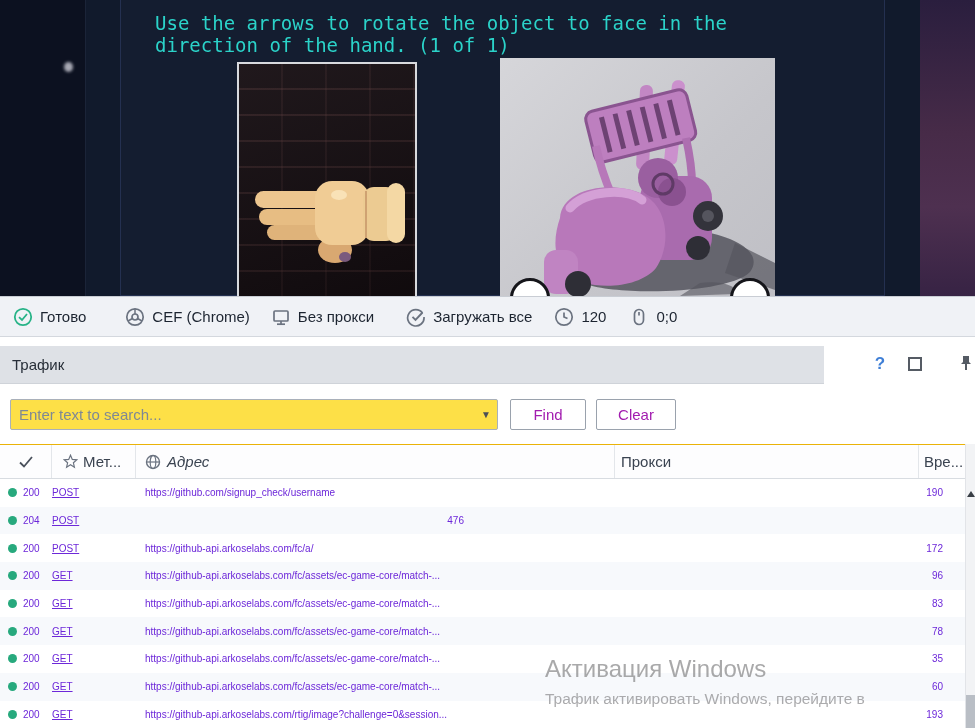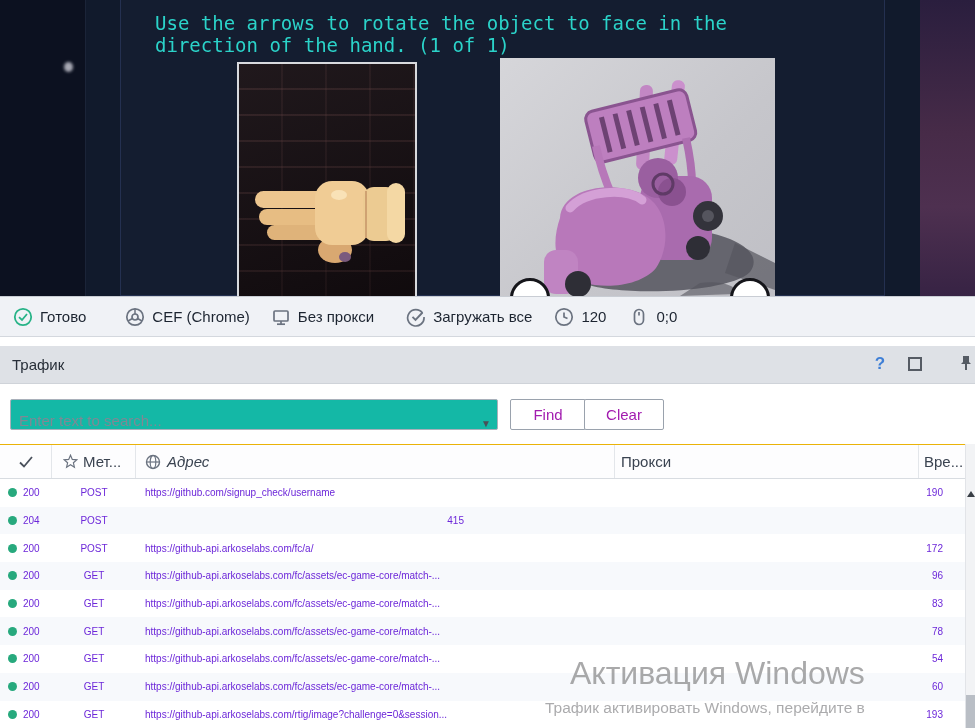--- a/index.html
+++ b/index.html
@@ -37,73 +37,73 @@
   
   .statusbar { position:relative; width:975px; height:41px; background:#f0f2f6;
     border-top:1px solid #c9cdd4; border-bottom:1px solid #d4d8de;
     display:flex; align-items:center; color:#1c2430; font-size:15px; }
   .sb-item { display:flex; align-items:center; gap:7px; white-space:nowrap; }
   .sb-item svg { flex:0 0 auto; display:block; }
   .m1{margin-left:13px}.m2{margin-left:39px}.m3{margin-left:21px}.m4{margin-left:32px}.m5{margin-left:22px}.m6{margin-left:23px}
 
   
   .gap { width:975px; height:9px; background:#fff; }
-  .titlebar { position:relative; width:975px; height:38px; background:#dee1e6;
+  .titlebar { position:relative; width:824px; height:38px; background:#dee1e6;
     display:flex; align-items:center; font-size:15px; color:#272e38;
     border-bottom:1px solid #cfd3d9; }
   .titlebar .title { margin-left:12px; }
   .tb-help { position:absolute; left:870px; top:8px; width:20px; text-align:center;
     color:#3f7fd6; font-weight:bold; font-size:17px; cursor:default; }
   .tb-max { position:absolute; left:908px; top:11px; width:14px; height:14px; border:2px solid #555b64; background:transparent; }
   .tb-pin { position:absolute; left:958px; top:8px; }
 
   
   .search-row { position:relative; width:975px; height:51px; background:#fff; }
   .search-box { position:absolute; left:10px; top:6px; width:488px; height:31px;
-    border:1px solid #a9b0ba; border-radius:2px; background:#14b8a6; display:flex; align-items:flex-end; }
+    border:1px solid #a9b0ba; border-radius:2px; background:#fde047; display:flex; align-items:center; }
   .search-box input { flex:1; border:none; outline:none; font-size:15px; padding:0 8px;
     font-family:"Liberation Sans", sans-serif; color:#222; background:transparent; }
   .search-box input::placeholder { color:#7f8894; }
   .dd-arrow { width:22px; text-align:center; color:#4a4f57; font-size:10px; cursor:default; }
   .btn { position:absolute; top:6px; height:31px; background:#fff; border:1px solid #9aa2ad;
     border-radius:2px; font-size:15px; color:#a21caf; font-family:"Liberation Sans", sans-serif; }
   .btn.find { left:510px; width:76px; }
-  .btn.clear { left:584px; width:80px; }
+  .btn.clear { left:596px; width:80px; }
 
   
   .table-wrap { position:relative; width:975px; height:285px; }
   .thead { display:flex; height:35px; border-top:1px solid #eab308; border-bottom:1px solid #d8dce1;
     background:#fdfdfe; color:#3a4350; font-size:15px; align-items:center; }
   .thead .cell { height:100%; display:flex; align-items:center; border-right:1px solid #e3e6ea; }
   .c-sel   { width:52px; justify-content:center; }
   .c-method{ width:84px; padding-left:11px; gap:5px; }
   .c-addr  { width:479px; padding-left:9px; gap:6px;font-style:italic; }
   .c-proxy { width:304px; padding-left:6px; }
   .c-time  { width:46px; padding-left:5px; border-right:none !important; }
   .hdr-ellipsis { white-space:nowrap; overflow:hidden; }
 
   .tbody { position:relative; }
   .trow { display:flex; height:27.7px; align-items:center; font-size:10px; color:#6d28d9; background:#fff; }
   .trow.alt { background:#f7f9fc; }
   .b-sel { width:52px; display:flex; align-items:center; padding-left:8px; gap:6px; }
   .dot { width:9px; height:9px; border-radius:50%; background:#27a97d; }
-  .b-method { width:84px; text-align:center; }
+  .b-method { width:84px; text-align:left;text-decoration:underline; }
   .b-addr { width:479px; padding-left:9px; white-space:nowrap; overflow:hidden; }
   .b-proxy { width:304px; padding-left:6px; }
   .b-time { width:46px; text-align:right; padding-right:22px; white-space:nowrap; }
 
   .vscroll { position:absolute; right:0; top:0; width:10px; height:285px;
     background:#f2f3f5; border-left:1px solid #e2e4e8; }
   .vscroll .up-arrow { position:absolute; left:1px; top:47px; width:0; height:0;
     border-left:4px solid transparent; border-right:4px solid transparent; border-bottom:6px solid #3a3f46; }
   .vscroll .thumb { position:absolute; left:0; top:251px; width:10px; height:34px; background:#b9bec5; }
 
   .watermark { position:absolute; left:545px; top:655px; z-index:30; pointer-events:none;
     color:rgba(140,140,142,.75); white-space:nowrap; }
-  .watermark .w1 { font-size:32px;text-align:right; }
+  .watermark .w1 { font-size:24px; }
   .watermark .w2 { font-size:15.5px; margin-top:7px; color:rgba(150,150,152,.8); }
 </style>
 </head>
 <body>
 
 <div class="page">
 
   <div class="captcha">
     <div class="captcha-mid"></div>
     <div class="challenge-panel"></div>
@@ -290,21 +290,21 @@
     <div class="b-time">190</div>
   </div>
 
   <div class="trow alt">
     <div class="b-sel">
       <span class="dot"></span>
       <span>204</span>
     </div>
     <div class="b-method">POST</div>
     <div class="b-proxy"></div>
-    <div class="b-time">415</div>
+    <div class="b-time">476</div>
   </div>
 
   <div class="trow">
     <div class="b-sel">
       <span class="dot"></span>
       <span>200</span>
     </div>
     <div class="b-method">POST</div>
     <div class="b-addr">https://github-api.arkoselabs.com/fc/a/</div>
     <div class="b-proxy"></div>
@@ -345,21 +345,21 @@
   </div>
 
   <div class="trow">
     <div class="b-sel">
       <span class="dot"></span>
       <span>200</span>
     </div>
     <div class="b-method">GET</div>
     <div class="b-addr">https://github-api.arkoselabs.com/fc/assets/ec-game-core/match-...</div>
     <div class="b-proxy"></div>
-    <div class="b-time">54</div>
+    <div class="b-time">35</div>
   </div>
 
   <div class="trow alt">
     <div class="b-sel">
       <span class="dot"></span>
       <span>200</span>
     </div>
     <div class="b-method">GET</div>
     <div class="b-addr">https://github-api.arkoselabs.com/fc/assets/ec-game-core/match-...</div>
     <div class="b-proxy"></div>

